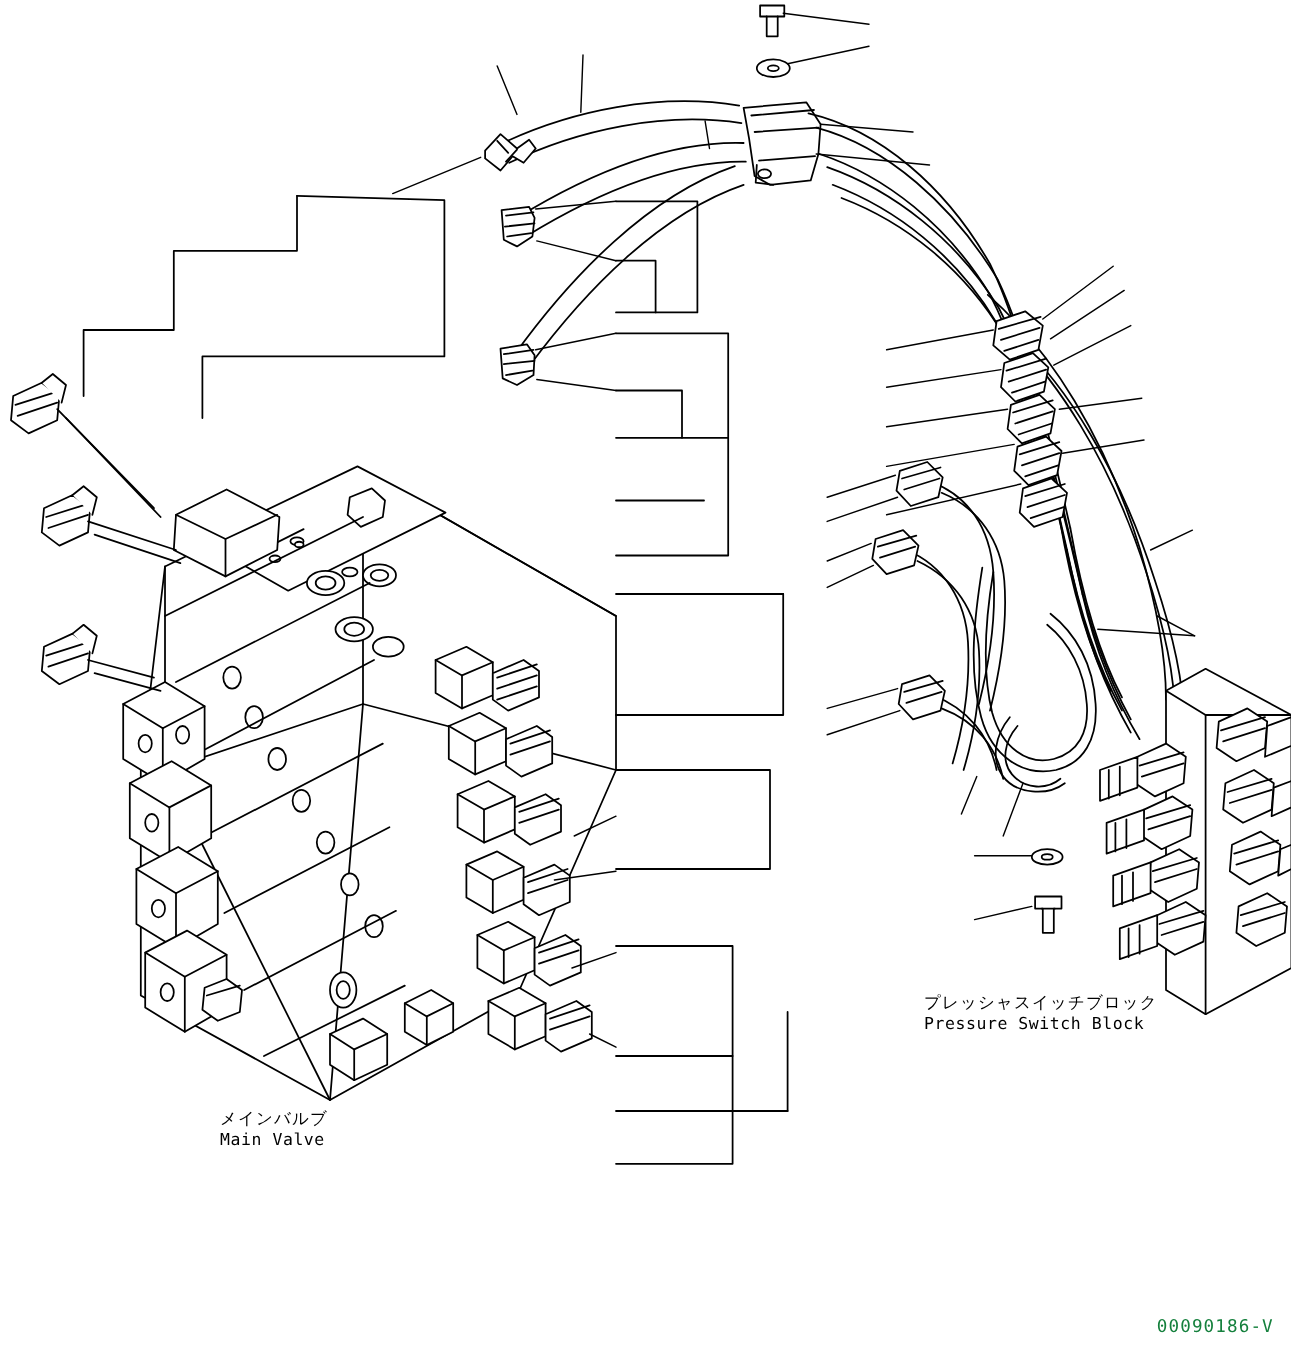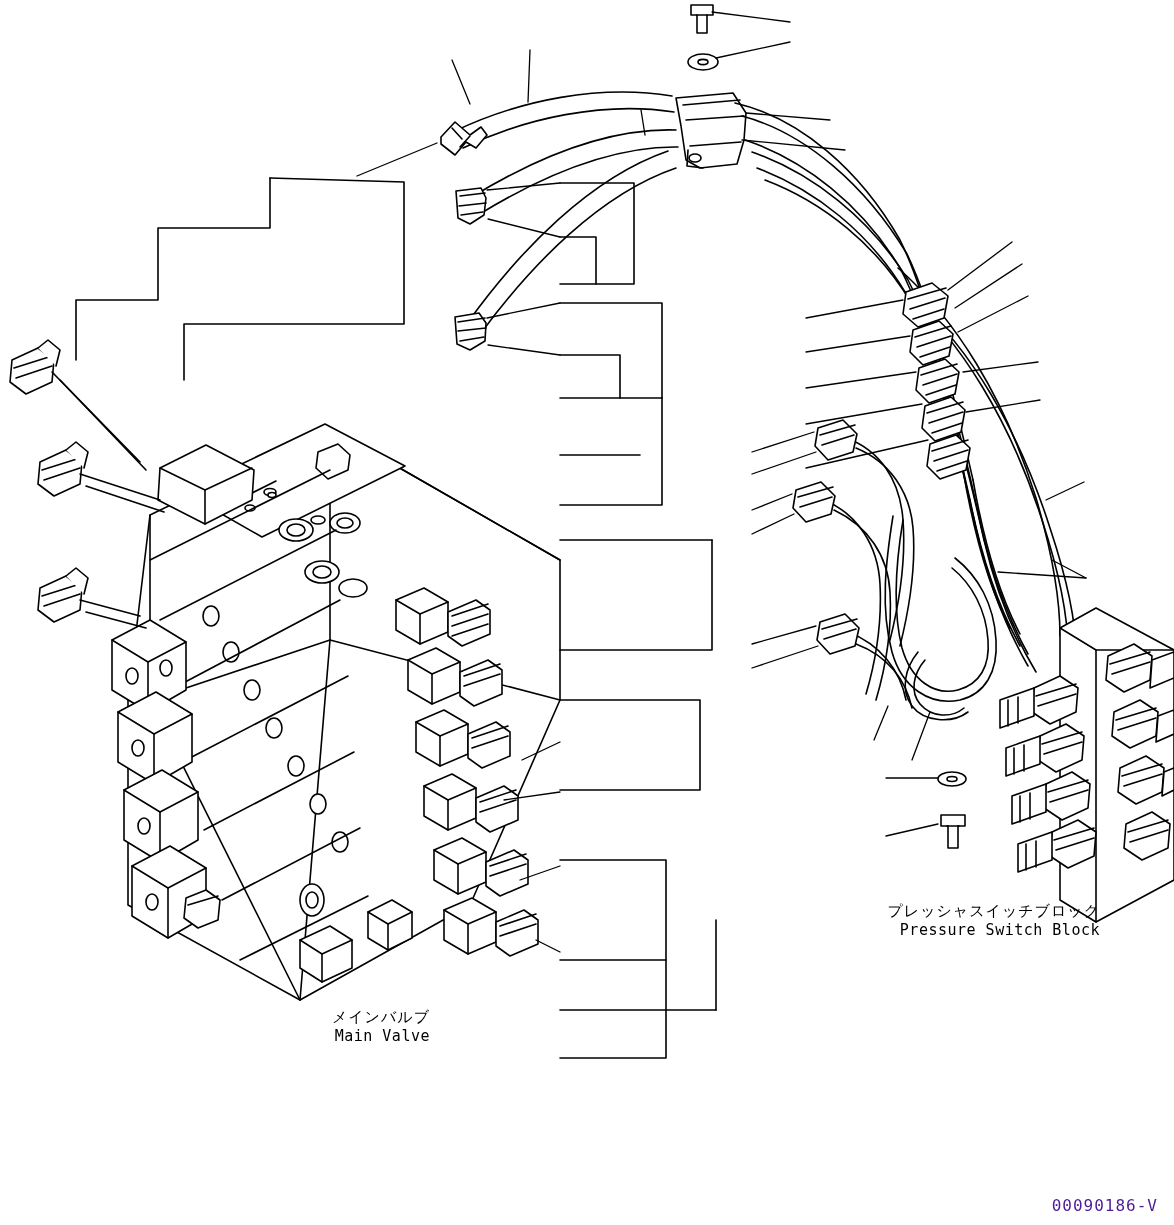--- a/index.html
+++ b/index.html
@@ -21,21 +21,21 @@
     width: 1174px;
     height: 1225px;
   }
   svg.diagram {
     display: block;
     width: 1174px;
     height: 1225px;
   }
   .label-block {
     position: absolute;
-    text-align: right;
+    text-align: left;
     line-height: 1.25;
     color: #000;
     white-space: nowrap;
   }
   .label-jp {
     font-family: "DejaVu Sans", sans-serif;
     font-size: 15px;
     letter-spacing: 1px;
   }
   .label-en {
@@ -54,21 +54,21 @@
     top: 902px;
     width: 260px;
   }
   #drawing-number {
     position: absolute;
     right: 16px;
     bottom: 10px;
     font-family: "DejaVu Sans Mono", "Liberation Mono", monospace;
     font-size: 16px;
     letter-spacing: 1px;
-    color: #4c1d95;
+    color: #15803d;
   }
 </style>
 </head>
 <body>
 
 <div id="diagram-root">
 
   <svg class="diagram" viewBox="0 0 1174 1225" xmlns="http://www.w3.org/2000/svg">
     <g fill="none" stroke="#000" stroke-width="1.6" stroke-linecap="round" stroke-linejoin="round">
 

